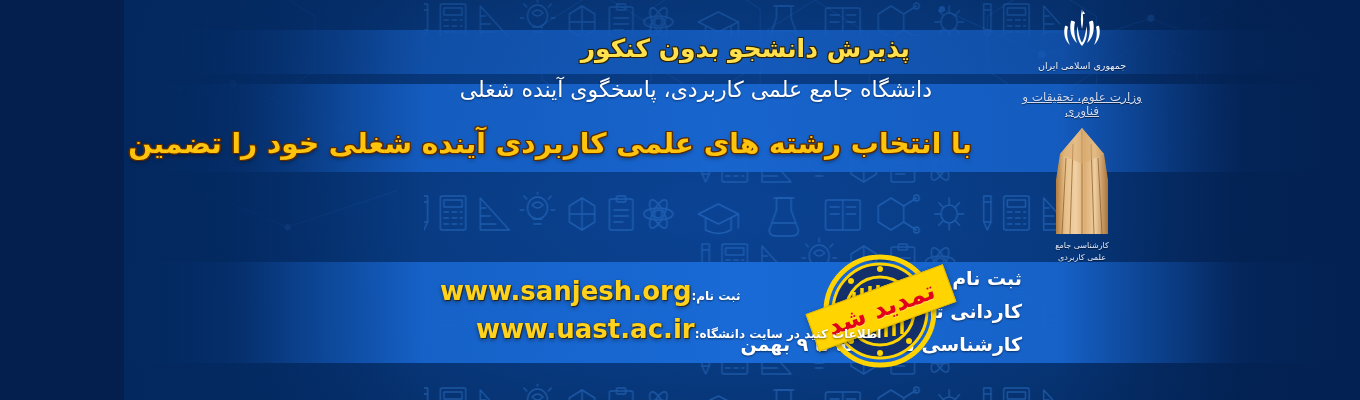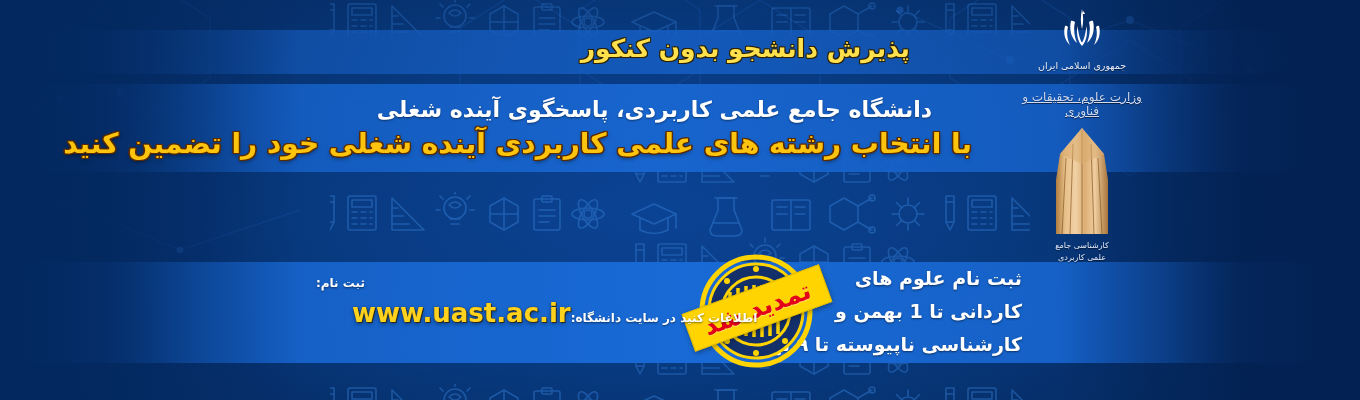--- a/index.html
+++ b/index.html
@@ -6,21 +6,21 @@
   * { margin:0; padding:0; box-sizing:border-box; }
   html, body {
     width:1360px; height:400px;
     background:#041f4d;
     font-family:"DejaVu Sans", sans-serif;
     overflow:hidden;
   }
 
   .banner {
     position:relative;
-    width:1360px; height:400px;
+    width:1236px; height:400px;
     overflow:hidden;
     background:
       radial-gradient(ellipse 900px 420px at 48% 52%, #0b4394 0%, #083a80 38%, #06306c 62%, #042a5e 100%);
   }
 
   
   .edge-left, .edge-right {
     position:absolute; top:0; height:100%; width:300px; pointer-events:none;
   }
   .edge-left  { left:0;  background:linear-gradient(to right, #03285f 0%, rgba(3,40,95,0.85) 35%, rgba(3,40,95,0) 100%); }
@@ -55,22 +55,22 @@
   
   .headline-1 {
     position:absolute; top:34px; right:450px;
     font-size:25px; font-weight:bold; letter-spacing:0;
     color:#ffe14d;
     text-shadow:0 0 2px #3b2a00, 1px 1px 0 #2c2000, -1px 1px 0 #2c2000, 1px -1px 0 #2c2000, -1px -1px 0 #2c2000;
     white-space:nowrap;
     direction:rtl;
   }
   .headline-2 {
-    position:absolute; top:97px; right:428px;
-    font-size:22px; font-weight:bold;
+    position:absolute; top:77px; right:428px;
+    font-size:22px; font-weight:normal;
     color:#ffffff;
     text-shadow:0 1px 2px rgba(0,0,0,.45);
     white-space:nowrap;
     direction:rtl;
   }
   .headline-3 {
     position:absolute; top:127px; right:388px;
     font-size:28px; font-weight:bold;
     color:#fdc40e;
     text-shadow:
@@ -357,20 +357,21 @@
       </g>
     </svg>
     <div class="stamp-ribbon">
       <span>تمدید شد</span>
     </div>
   </div>
 
   <div class="urls">
     <div class="url-row">
       <span class="url-label">ثبت نام:</span>
+      <span class="url-value big">www.sanjesh.org</span>
     </div>
     <div class="url-row">
       <span class="url-label">اطلاعات کنید در سایت دانشگاه:</span>
       <span class="url-value big2">www.uast.ac.ir</span>
     </div>
   </div>
 
 </div>
 
 </body></html>

